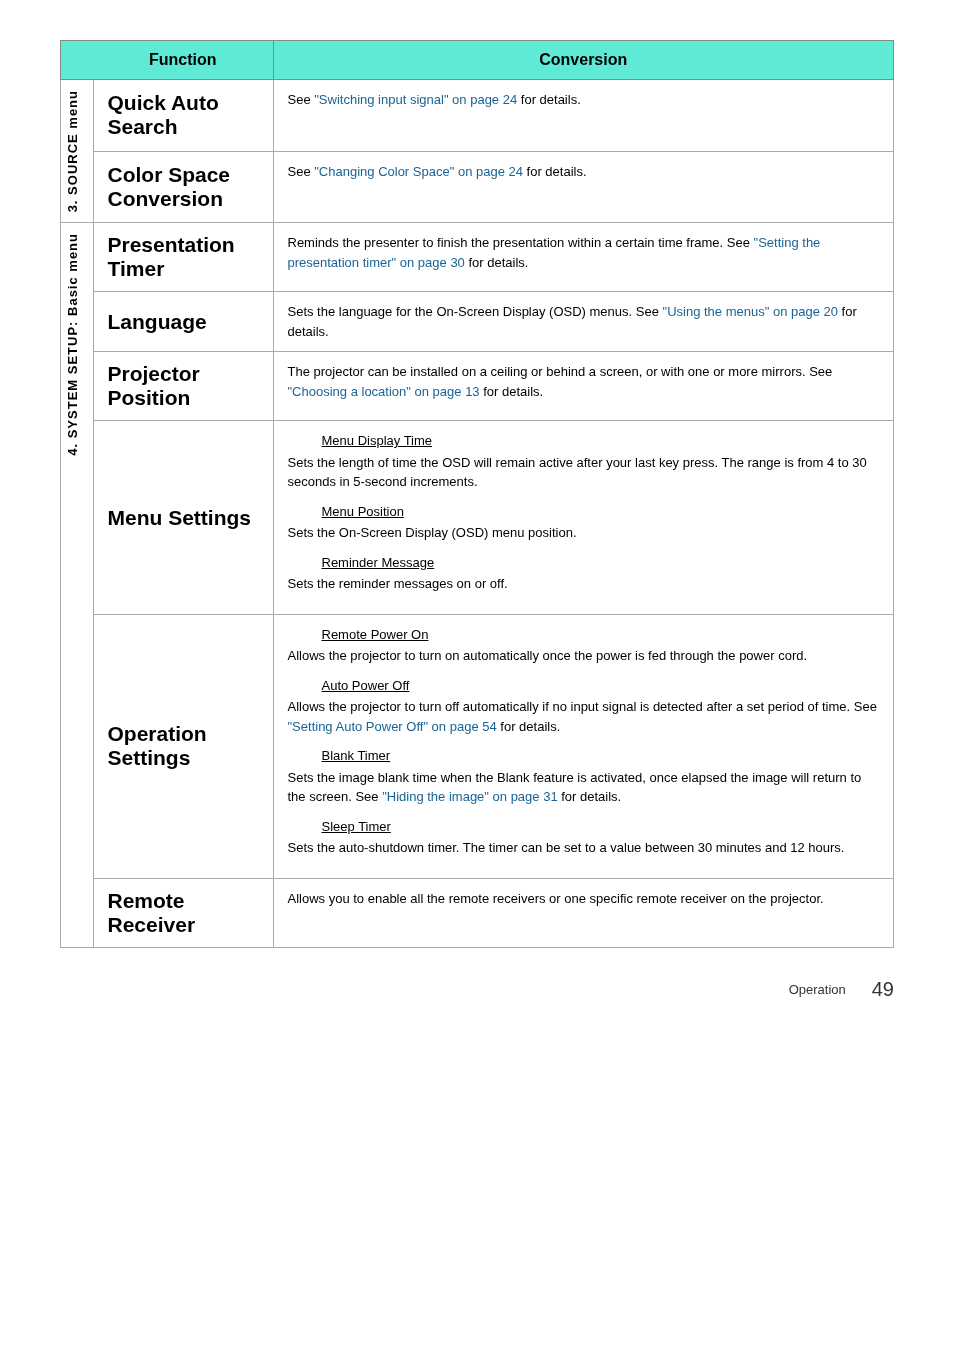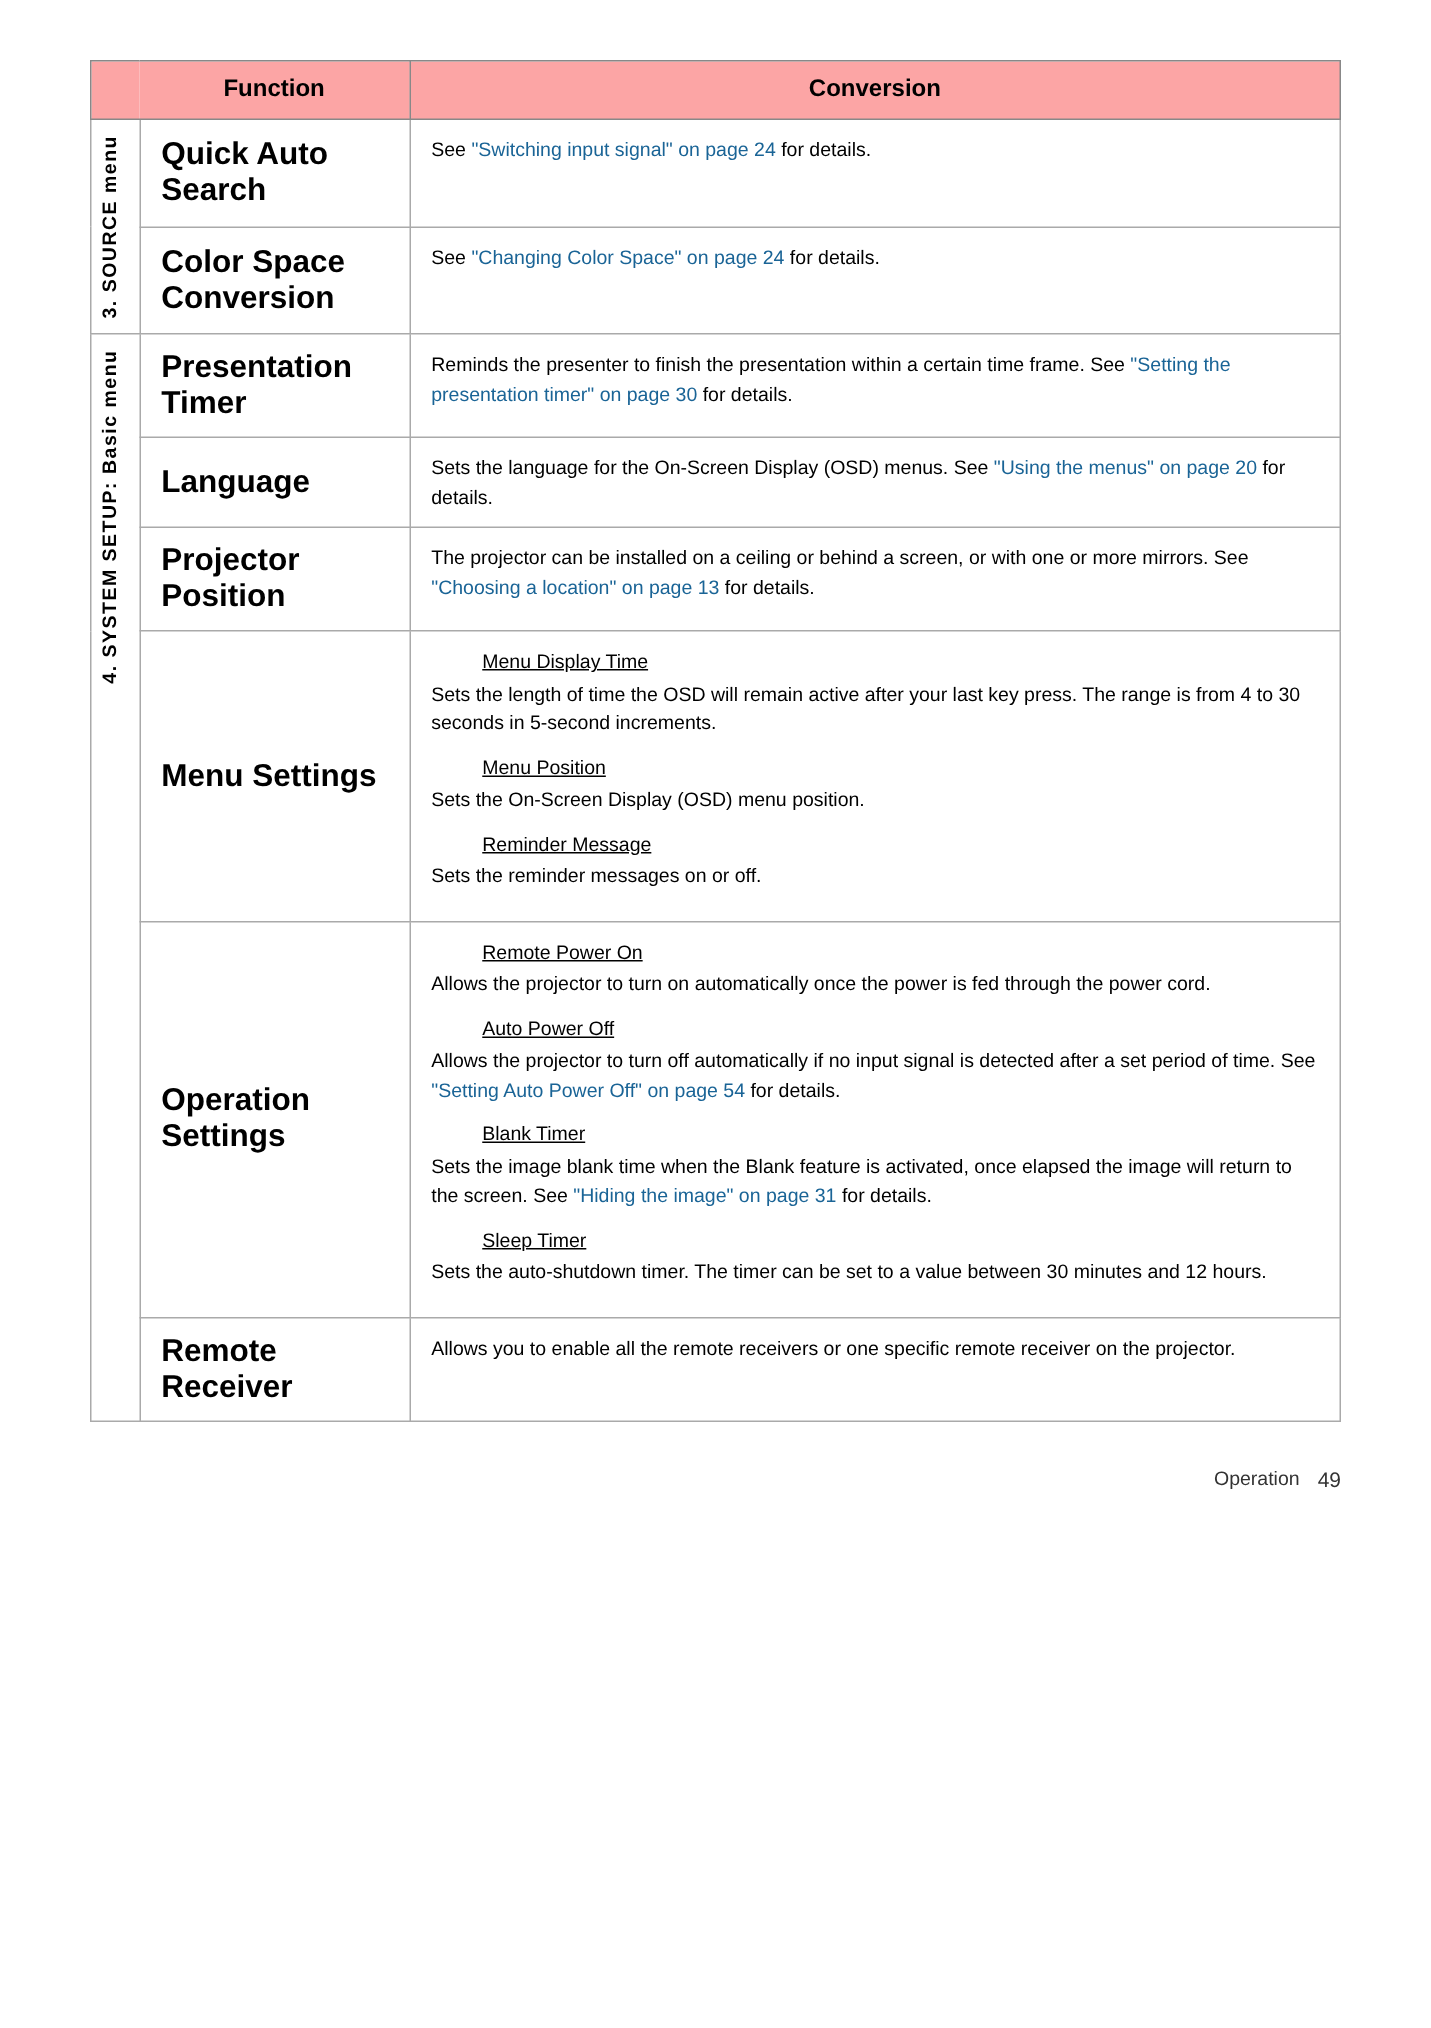--- a/index.html
+++ b/index.html
@@ -23,21 +23,21 @@
       border-collapse: collapse;
       border: 1.5px solid #888;
     }
 
     th {
       border: 1.5px solid #888;
       padding: 10px 16px;
       font-size: 16px;
       font-weight: bold;
       text-align: center;
-      background: #fca5a5;
+      background: #5eead4;
     }
 
     td {
       border: 1px solid #aaa;
       padding: 10px 14px;
       vertical-align: top;
     }
 
     .sidebar-cell {
       width: 20px;
@@ -90,25 +90,25 @@
     .footer-area {
       display: flex;
       justify-content: flex-end;
       align-items: center;
       margin-top: 30px;
       font-size: 13px;
       color: #333;
     }
 
     .footer-text {
-      margin-right: 12px;
+      margin-right: 26px;
     }
 
     .footer-page {
-      font-size: 14px;
+      font-size: 20px;
     }
   </style>
 </head>
 <body>
 
 <div class="page-container">
   <table>
     <thead>
       <tr>
         <th colspan="1" style="border-right:none; border-bottom: 1.5px solid #888; width:20px;"></th>

